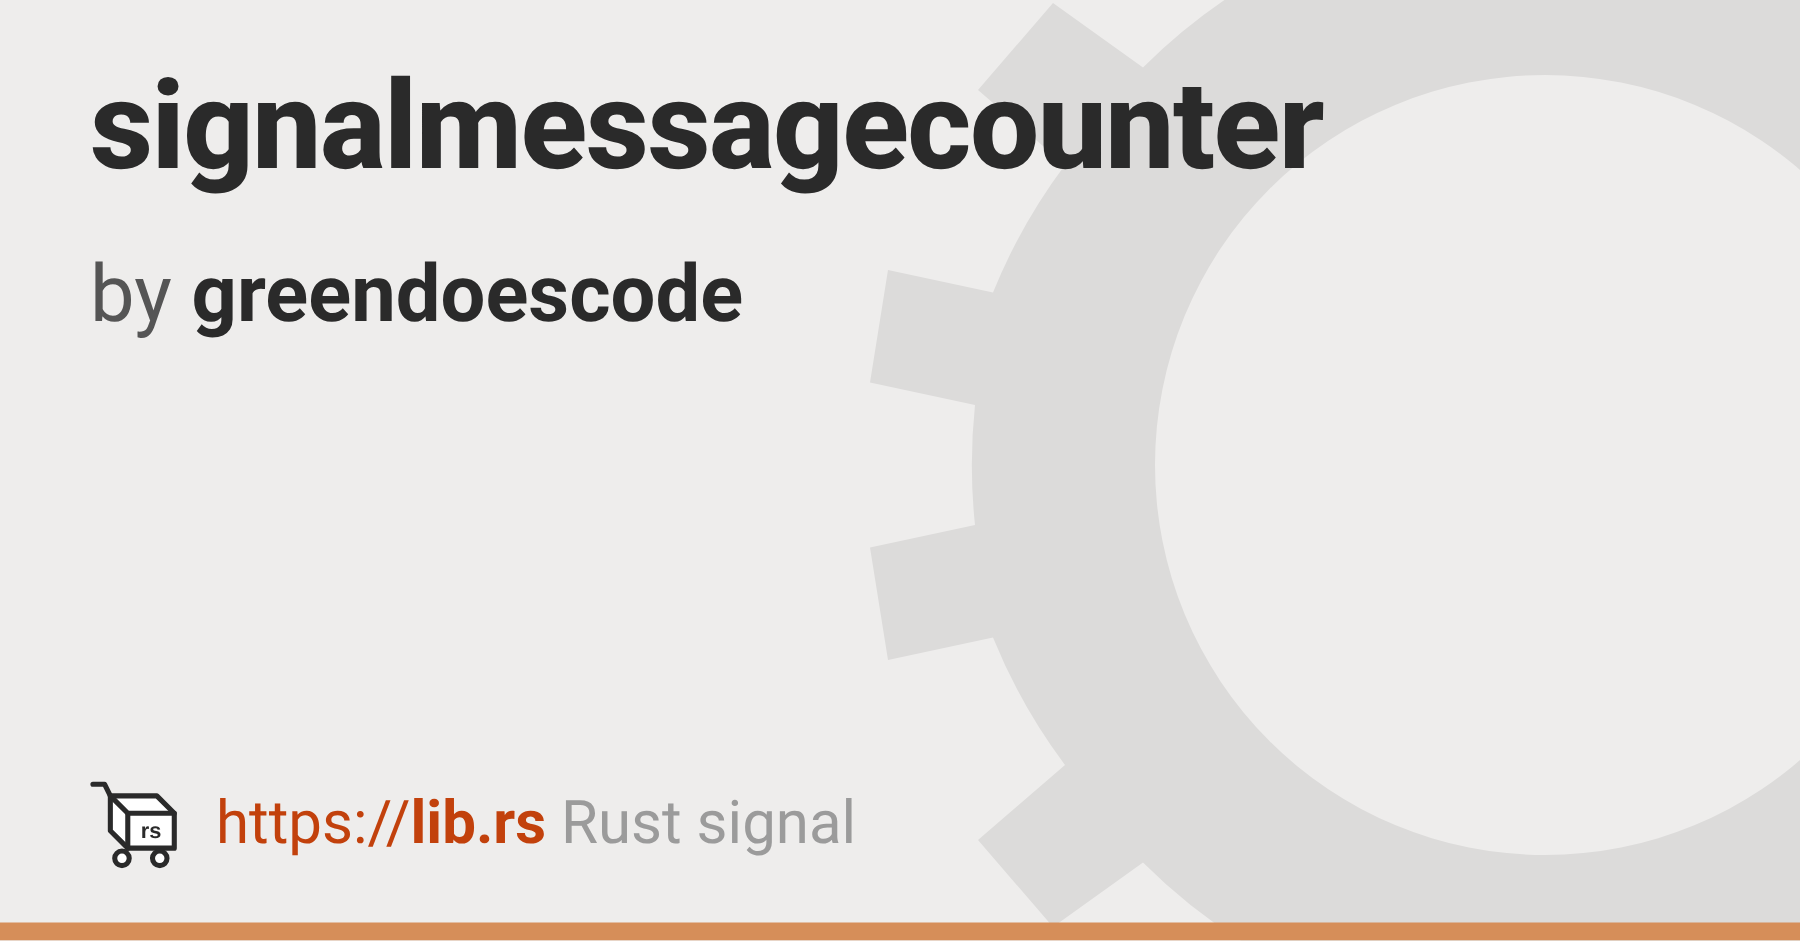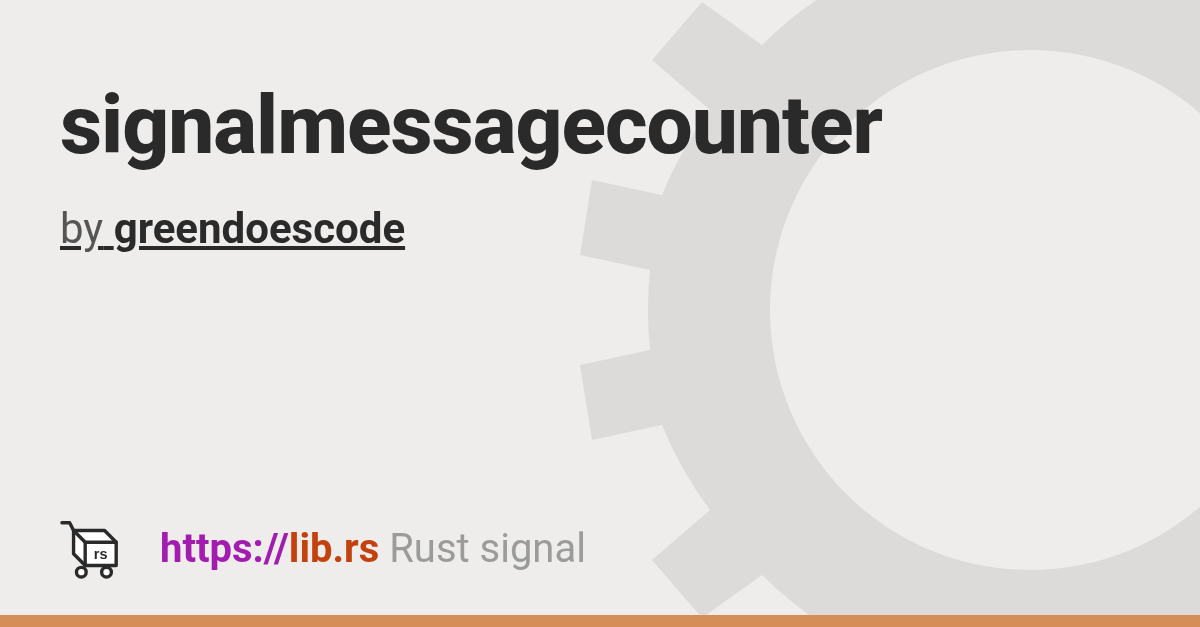--- a/index.html
+++ b/index.html
@@ -21,21 +21,21 @@
       position: absolute;
       right: -280px;
       top: -140px;
       width: 900px;
       height: 900px;
       pointer-events: none;
     }
     
     .content {
       position: relative;
-      padding: 80px 60px 0 60px;
+      padding: 40px 60px 0 60px;
       height: 100%;
       z-index: 1;
     }
     
     .title {
       font-size: 82px;
       font-weight: 800;
       color: #2a2a2a;
       letter-spacing: -1px;
       line-height: 1.1;
@@ -45,60 +45,58 @@
     .description {
       font-size: 43px;
       font-weight: 400;
       color: #686868;
       line-height: 1.35;
       margin-bottom: 28px;
       max-width: 720px;
     }
     
     .author-line {
-      font-size: 42px;
+      font-size: 53px;
       color: #2a2a2a;
       line-height: 1.3;
-      text-decoration: underline;
     }
     
     .author-by {
       font-weight: 400;
       color: #555;
     }
     
     .author-name {
       font-weight: 700;
       color: #2a2a2a;
     }
     
     .footer {
       position: absolute;
       left: 60px;
       bottom: 48px;
       display: flex;
       align-items: center;
-      gap: 38px;
+      gap: 22px;
     }
     
     .logo {
       width: 62px;
       height: 62px;
       flex-shrink: 0;
     }
     
     .url-line {
       font-size: 40px;
       color: #9b9b9b;
       font-weight: 400;
     }
     
     .url-prefix {
-      color: #a21caf;
-      font-weight: bold;
+      color: #c2410c;
     }
     
     .url-domain {
       font-weight: 700;
       color: #c2410c;
     }
     
     .url-suffix {
       color: #9b9b9b;
     }

